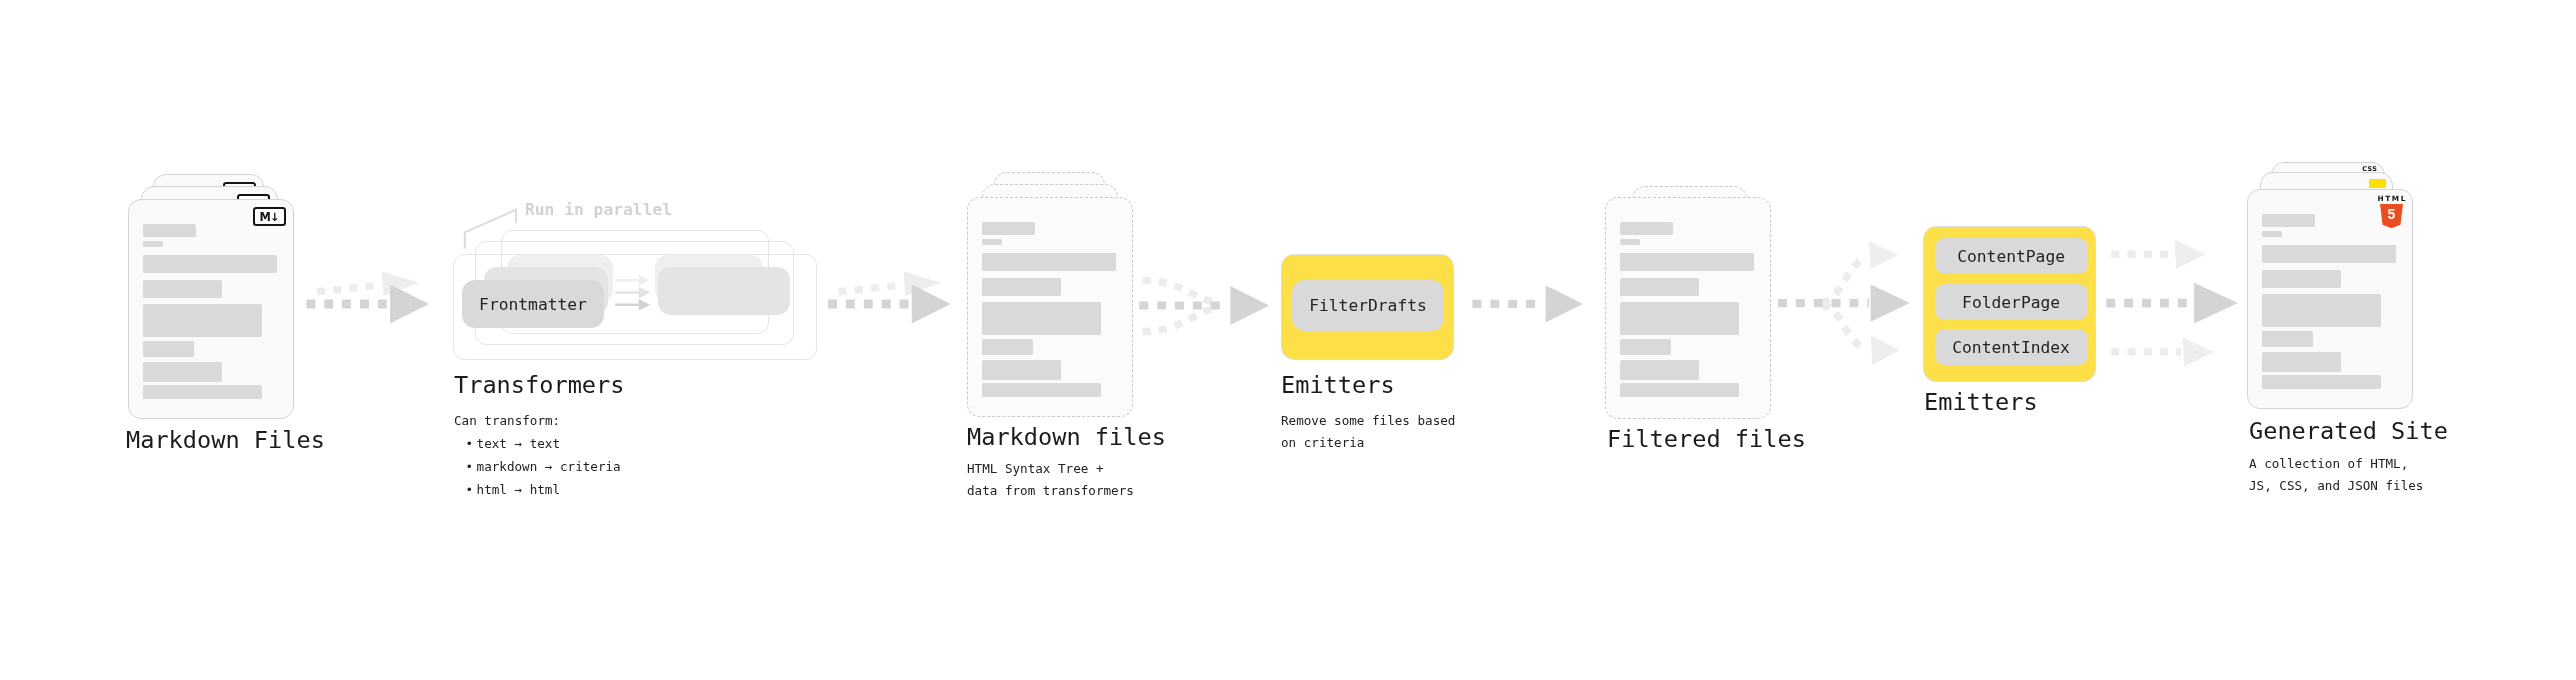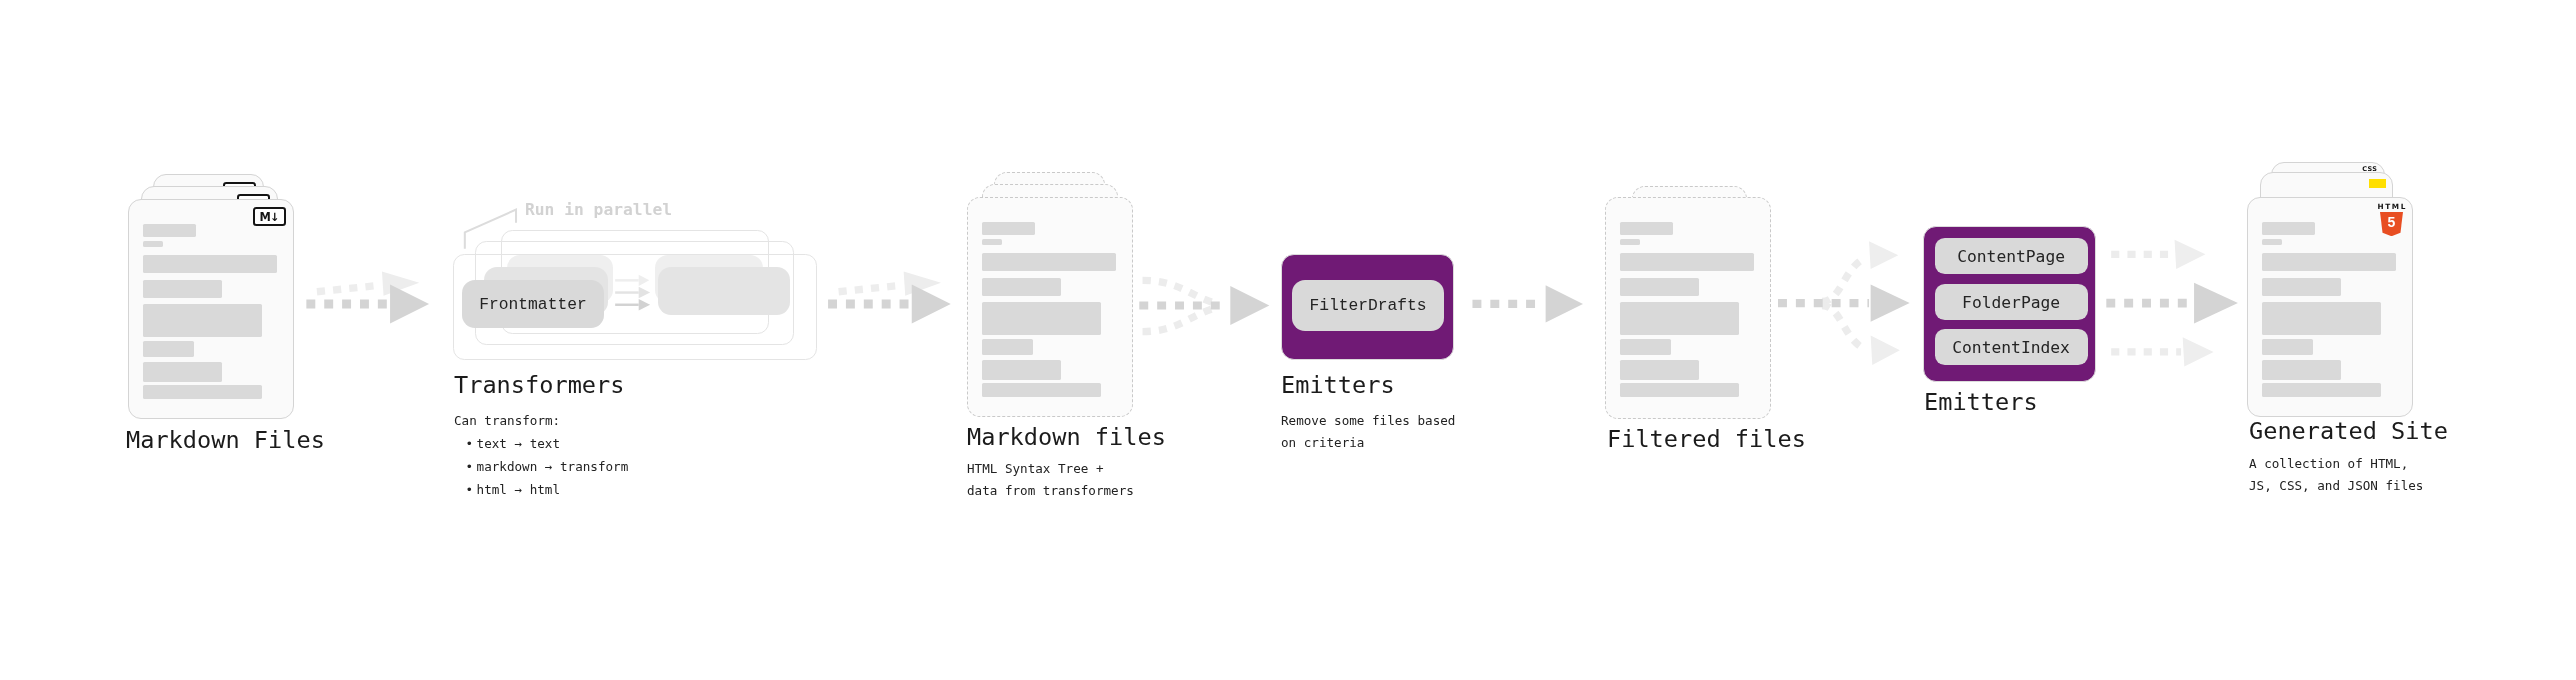--- a/index.html
+++ b/index.html
@@ -23,23 +23,23 @@
     display:flex;align-items:flex-start;justify-content:center;}
   .html5-shield span{font-family:"Liberation Sans","DejaVu Sans",sans-serif;font-weight:bold;font-size:14px;
     color:#ffffff;line-height:21px;}
   .css-badge{position:absolute;top:3.3px;right:6.5px;text-align:center;}
   .css-word{display:block;font-family:"DejaVu Sans","Liberation Sans",sans-serif;font-weight:bold;font-size:6.5px;
     color:#111;line-height:7.3px;letter-spacing:0.4px;}
   .css-bar{width:15.4px;height:2.8px;margin:0.8px auto 0;}
   .js-badge{position:absolute;top:5.7px;right:6.5px;width:17px;height:9px;}
   
   .gbox{position:absolute;border:1.6px solid #e4e4e4;border-radius:11.4px;box-sizing:border-box;background:transparent;}
-  .gbox.filled{background:#701a75;border-color:#dcdcdc;border-radius:13px;}
+  .gbox.filled{background:#fde047;border-color:#dcdcdc;border-radius:13px;}
   .node{position:absolute;background:#d9d9d9;border-radius:13px;display:flex;align-items:center;justify-content:center;
-    font-size:16.3px;color:#242424;white-space:nowrap;font-family:Liberation Mono, monospace;}
+    font-size:16.3px;color:#242424;white-space:nowrap;}
   .node.ghost1{background:#e4e4e4;}
   .node.ghost2{background:#efefef;}
   .chip{position:absolute;left:10.6px;width:153px;height:36px;background:#d9d9d9;border-radius:9.8px;
     display:flex;align-items:center;justify-content:center;font-size:16.3px;color:#242424;white-space:nowrap;}
   
   .stage-label{position:absolute;font-size:23.6px;line-height:29px;color:#1b1b1b;white-space:nowrap;}
   .stage-sub{position:absolute;font-size:12.6px;line-height:22px;color:#222;white-space:pre-line;}
   .bullets{position:absolute;font-size:12.6px;line-height:23px;color:#222;}
   .bullet-row{display:flex;}
   .bullet-row .dot{width:14.6px;text-align:center;}
@@ -94,21 +94,21 @@
 
   <div class="stage-label" style="left:454px;top:371px;">Transformers</div>
   <div class="stage-sub" style="left:454px;top:410px;">Can transform:</div>
   <div class="bullets" style="left:462px;top:432px;">
     <div class="bullet-row">
       <span class="dot">•</span>
       <span>text → text</span>
     </div>
     <div class="bullet-row">
       <span class="dot">•</span>
-      <span>markdown → transform</span>
+      <span>markdown → criteria</span>
     </div>
     <div class="bullet-row">
       <span class="dot">•</span>
       <span>html → html</span>
     </div>
   </div>
 
   <div class="doc dashed" style="left:994px;top:172px;width:111px;height:163px;"></div>
   <div class="doc dashed" style="left:982px;top:184px;width:136px;height:179px;"></div>
   <div class="doc dashed" style="left:967px;top:197px;width:166px;height:220px;">
@@ -157,21 +157,21 @@
 
   <div class="doc" style="left:2271px;top:162px;width:114px;height:130px;">
     <div class="css-badge">
       <span class="css-word">CSS</span>
       <div class="css-bar" style="background: rgb(40, 98, 233);"></div>
     </div>
   </div>
   <div class="doc" style="left:2260px;top:172px;width:133px;height:146px;">
     <div class="js-badge" style="background: rgb(255, 223, 0);"></div>
   </div>
-  <div class="doc" style="left:2247px;top:189px;width:166px;height:220px;margin-top:8px;">
+  <div class="doc" style="left:2247px;top:189px;width:166px;height:220px;">
     <div class="html5-logo">
       <span class="html5-word">HTML</span>
       <div class="html5-shield" style="background: rgb(232, 78, 34);">
         <span>5</span>
       </div>
     </div>
     <div class="doc-bars">
         <div class="bar" style="left: 14px; top: 24.4px; width: 53px; height: 12.2px;"></div>
         <div class="bar" style="left: 14px; top: 41px; width: 19.5px; height: 5.7px;"></div>
         <div class="bar" style="left: 14px; top: 55px; width: 134px; height: 18px;"></div>

